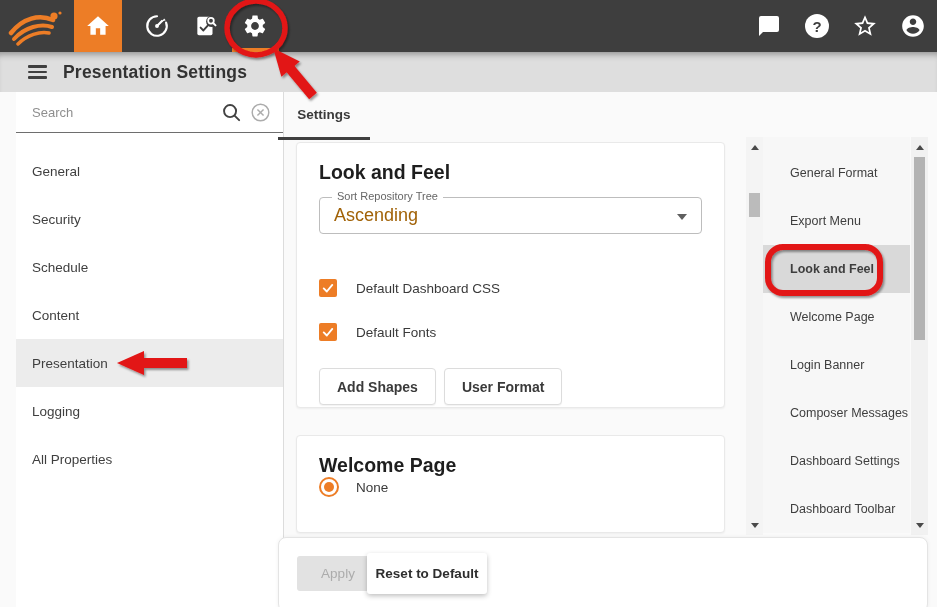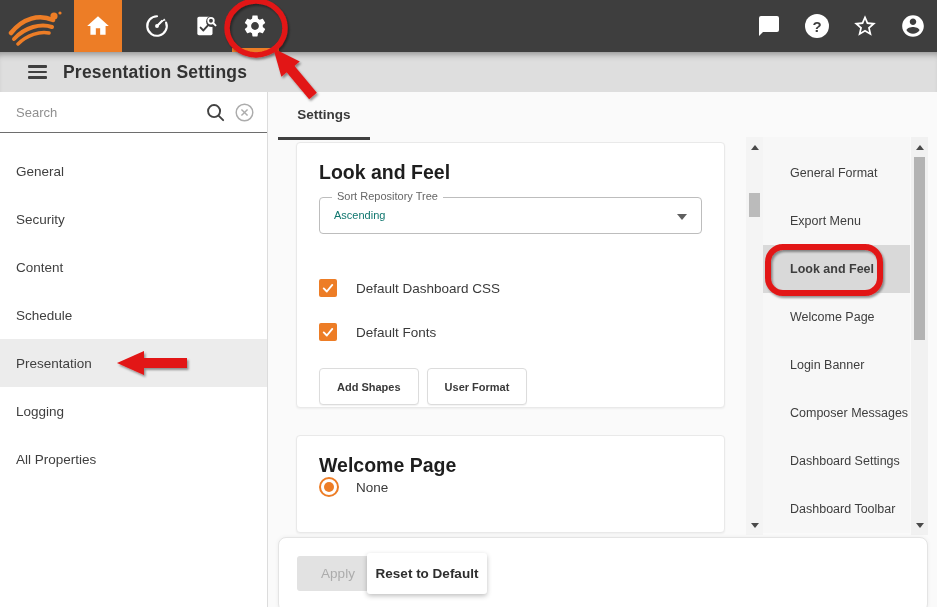--- a/index.html
+++ b/index.html
@@ -24,21 +24,21 @@
 
   
   .header { position:absolute; left:0; top:52px; width:937px; height:40px; background:#DEDEDE;
             box-shadow: inset 0 7px 7px -5px rgba(0,0,0,0.38);
             display:flex; align-items:center; padding-left:28px; gap:16px; z-index:4; }
   .hamburger { width:19px; display:flex; flex-direction:column; gap:3px; }
   .hamburger span { display:block; height:2.5px; background:#3F3F3F; border-radius:1px; }
   .page-title { font-size:17.5px; font-weight:700; color:#333; letter-spacing:0.2px; }
 
   
-  .sidebar { position:absolute; left:0; top:92px; width:268px; height:515px; background:#fff;
+  .sidebar { position:absolute; left:16px; top:92px; width:268px; height:515px; background:#fff;
              border-right:1px solid #DCDCDC; }
   .search-row { height:41px; display:flex; align-items:center; padding:0 12px 0 16px;
                 border-bottom:1px solid #6E6E6E; gap:8px; }
   .search-input { flex:1; border:none; outline:none; font-size:13px; color:#444; background:transparent;
                   font-family:"Liberation Sans", sans-serif; }
   .search-input::placeholder { color:#8F8F8F; }
   .side-list { margin-top:14px; }
   .side-item { height:48px; display:flex; align-items:center; padding-left:16px;
                font-size:13.5px; color:#3F3F3F; cursor:pointer; }
   .side-item.active { background:#ECECEC; }
@@ -52,34 +52,34 @@
 
   
   .card { position:absolute; background:#fff; border:1px solid #E9E9E9; border-radius:4px;
           box-shadow:0 1px 2px rgba(0,0,0,0.05); }
   .card-laf { left:296px; top:142px; width:429px; height:266px; padding:18px 22px; }
   .card-wp  { left:296px; top:435px; width:429px; height:98px; padding:18px 22px; }
   .card-title { font-size:19.5px; font-weight:700; color:#1E1E1E; }
 
   .dropdown { position:relative; margin-top:13px; height:37px; border:1px solid #BDBDBD; border-radius:4px; cursor:pointer; }
   .dd-label { position:absolute; top:-8px; left:12px; background:#fff; padding:0 5px; font-size:11px; color:#666; }
-  .dd-value { line-height:35px; padding-left:14px; font-size:11px; color:#0f766e; }
+  .dd-value { line-height:35px; padding-left:14px; font-size:18px; color:#a16207; }
   .dd-caret { position:absolute; right:14px; top:16px; width:0; height:0;
               border-left:5px solid transparent; border-right:5px solid transparent; border-top:6px solid #5F5F5F; }
 
   .check-row { display:flex; align-items:center; }
   .check-row.first { margin-top:45px; }
   .check-row.second { margin-top:26px; }
   .checkbox { width:18px; height:18px; background:#ED7D26; border-radius:2px; display:flex;
               align-items:center; justify-content:center; cursor:pointer; }
   .check-label { margin-left:19px; font-size:13.5px; color:#3A3A3A; }
 
   .btn-row { margin-top:27px; display:flex; gap:8px; }
   .o-btn { height:37px; padding:0 17px; background:#fff; border:1px solid #DCDCDC; border-radius:4px;
-           font-size:11px; font-weight:700; color:#3A3A3A; font-family:"Liberation Sans", sans-serif;
+           font-size:14px; font-weight:700; color:#3A3A3A; font-family:"Liberation Sans", sans-serif;
            cursor:pointer; box-shadow:0 1px 1px rgba(0,0,0,0.05); }
 
   .radio-row { display:flex; align-items:center; }
   .radio-outer { width:20px; height:20px; border:2.5px solid #ED7D26; border-radius:50%;
                  display:flex; align-items:center; justify-content:center; cursor:pointer; }
   .radio-dot { width:10px; height:10px; background:#ED7D26; border-radius:50%; }
   .radio-label { margin-left:17px; font-size:13.5px; color:#3A3A3A; }
 
   
   .rightnav { position:absolute; left:763px; top:137px; width:147px; height:396px; background:#F7F7F7; }
@@ -195,22 +195,22 @@
       </svg>
       <svg width="21" height="21" viewBox="0 0 22 22">
         <circle cx="11" cy="11" r="8.7" fill="none" stroke="#ACACAC" stroke-width="1.5"></circle>
         <line x1="7.8" y1="7.8" x2="14.2" y2="14.2" stroke="#ACACAC" stroke-width="1.5"></line>
         <line x1="14.2" y1="7.8" x2="7.8" y2="14.2" stroke="#ACACAC" stroke-width="1.5"></line>
       </svg>
     </div>
     <div class="side-list">
       <div class="side-item">General</div>
       <div class="side-item">Security</div>
+      <div class="side-item">Schedule</div>
       <div class="side-item">Content</div>
-      <div class="side-item">Schedule</div>
       <div class="side-item active">Presentation</div>
       <div class="side-item">Logging</div>
       <div class="side-item">All Properties</div>
     </div>
   </div>
 
   <div class="tab tab-settings">Settings</div>
   <div class="tab-underline"></div>
 
   <div class="card card-laf">

